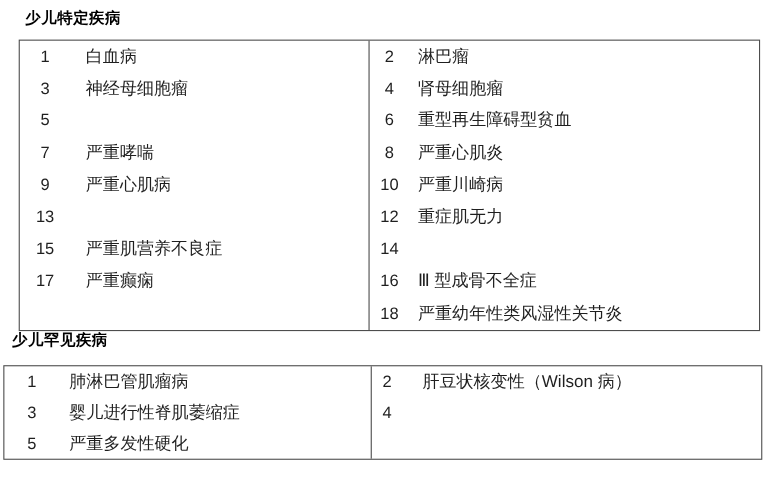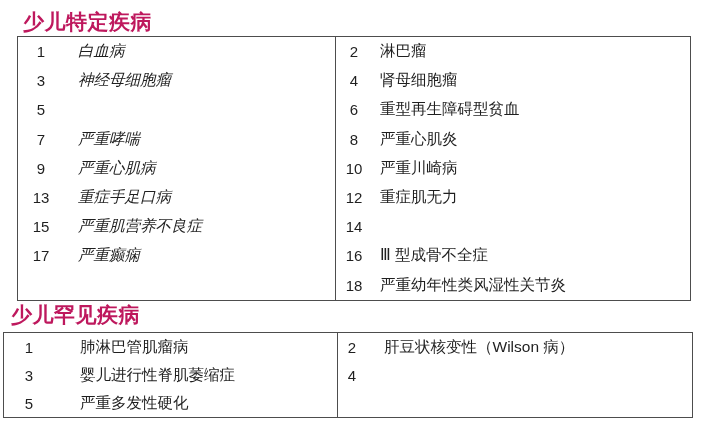--- a/index.html
+++ b/index.html
@@ -10,23 +10,23 @@
   }
   .canvas {
     position: relative;
     width: 707px;
     height: 445px;
     background: #ffffff;
     overflow: hidden;
   }
   .sec-title {
     position: absolute;
-    font-size: 21px;
+    font-size: 14px;
     font-weight: bold;
-    color: #be185d;
+    color: #000000;
     letter-spacing: 0.5px;
     white-space: nowrap;
   }
   .title-1 { left: 23px; top: 8px; }
   .title-2 { left: 11px; top: 301px; }
   .disease-table {
     position: absolute;
     border: 1.5px solid #4d4d4d;
     display: flex;
     background: #ffffff;
@@ -49,25 +49,25 @@
   .num {
     font-size: 15px;
     text-align: center;
     flex: 0 0 auto;
   }
   .name {
     font-size: 15.5px;
     flex: 0 0 auto;
   }
   .table-1 .col-left  .num  { width: 46px; }
-  .table-1 .col-left  .name { margin-left: 14px; font-style: italic; }
+  .table-1 .col-left  .name { margin-left: 14px; }
   .table-1 .col-right .num  { width: 36px; }
   .table-1 .col-right .name { margin-left: 8px; }
   .table-2 .col-left  .num  { width: 50px; }
-  .table-2 .col-left  .name { margin-left: 26px; }
+  .table-2 .col-left  .name { margin-left: 9px; }
   .table-2 .col-right .num  { width: 28px; }
   .table-2 .col-right .name { margin-left: 18px; }
 </style>
 </head>
 <body>
 
 <div class="canvas">
 
   <div class="sec-title title-1">少儿特定疾病</div>
 
@@ -87,21 +87,20 @@
       <div class="row">
         <span class="num">7</span>
         <span class="name">严重哮喘</span>
       </div>
       <div class="row">
         <span class="num">9</span>
         <span class="name">严重心肌病</span>
       </div>
       <div class="row">
         <span class="num">13</span>
-        <span class="name">重症手足口病</span>
       </div>
       <div class="row">
         <span class="num">15</span>
         <span class="name">严重肌营养不良症</span>
       </div>
       <div class="row">
         <span class="num">17</span>
         <span class="name">严重癫痫</span>
       </div>
     </div>

